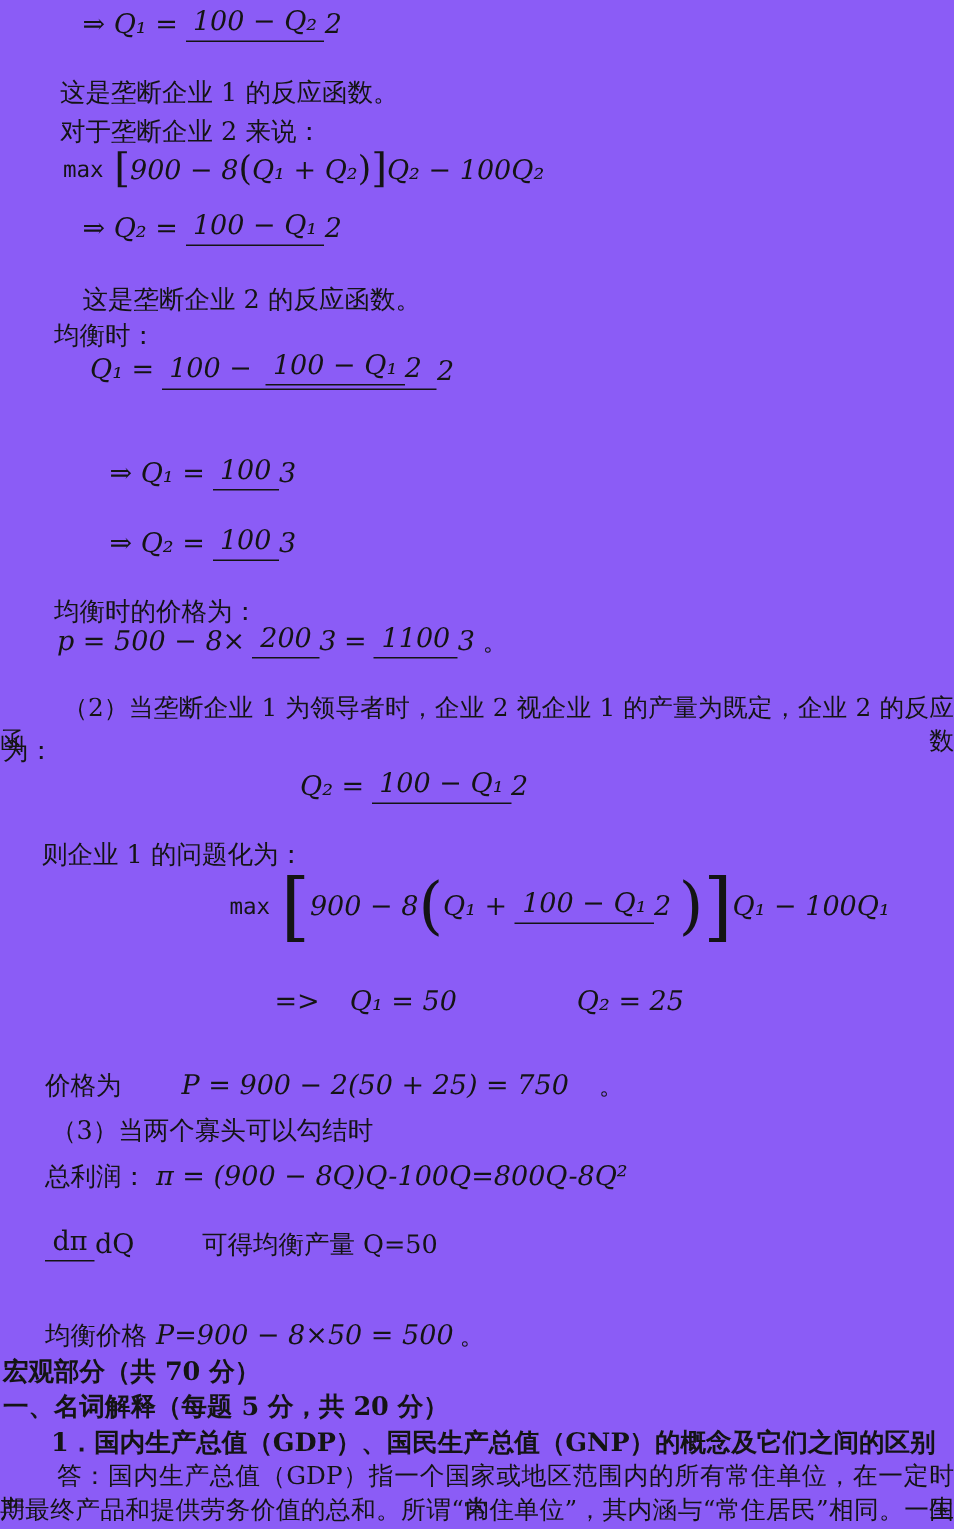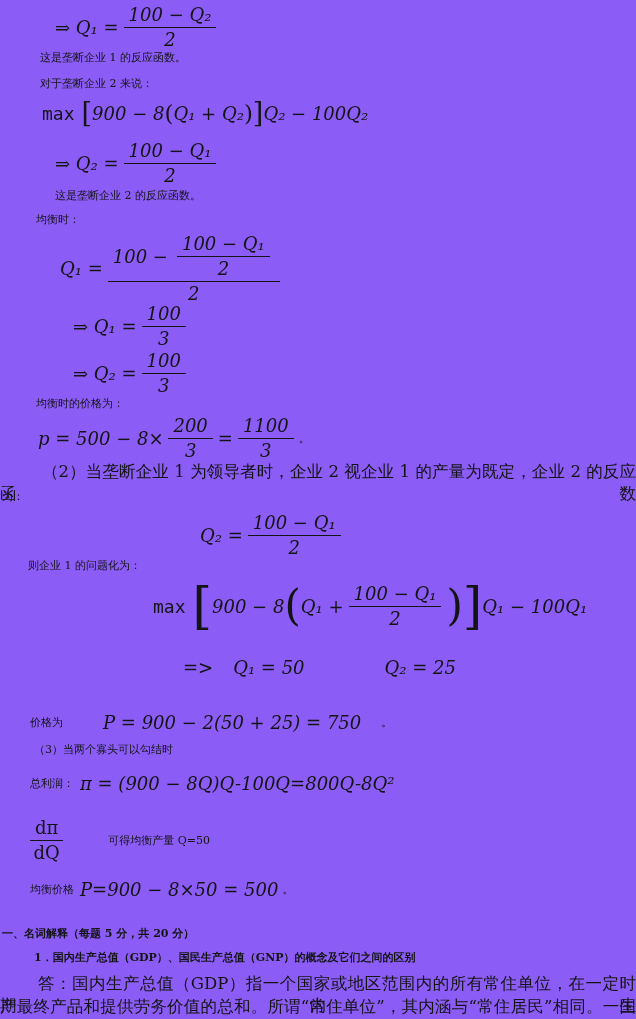--- a/index.html
+++ b/index.html
@@ -3,27 +3,27 @@
 <meta charset="utf-8">
 <style>
   * { margin:0; padding:0; box-sizing:border-box; }
   html,body { background:#ffffff; }
   .page {
     position:relative; width:636px; height:1019px;
     background:#8b5cf6; color:#141414; overflow:hidden;
     font-family:"DejaVu Serif","Liberation Serif",serif;
   }
   .line { position:absolute; white-space:nowrap; }
-  .cn  { font-family:"DejaVu Serif","Liberation Serif",serif; font-size:11px; font-style:normal; color:#141414; }
+  .cn  { font-family:"DejaVu Serif","Liberation Serif",serif; font-size:17px; font-style:normal; color:#141414; }
   .math{ font-family:"DejaVu Serif","Liberation Serif",serif; font-size:18px; font-style:italic; color:#141414; }
   .mrow{ display:flex; align-items:center; }
-  .frac{ display:inline-flex; flex-direction:column; align-items:center; margin:0 5px; font-style:italic; }
+  .frac{ display:inline-flex; flex-direction:row; align-items:center; margin:0 5px; font-style:italic; }
   .frac > .num{ display:flex; align-items:center; justify-content:center; gap:4px; padding:0 5px 2px; border-bottom:1.6px solid #141414; }
   .frac > .den{ padding-top:1px; }
-  .maxop{ font-family:"DejaVu Sans Mono","Liberation Mono",monospace; font-style:normal; font-size:18px; margin-right:7px; }
+  .maxop{ font-family:"DejaVu Sans Mono","Liberation Mono",monospace; font-style:normal; font-size:15px; margin-right:7px; }
   .bk  { font-style:normal; font-weight:400; line-height:0.85; }
   .bk-m{ font-size:27px; }  
   .bk-s{ font-size:23px; }  
   .bk-xl{ font-size:50px; } 
   .bk-l { font-size:42px; } 
   .bold{ font-weight:bold; }
   .just{ white-space:normal; width:636px; text-align:justify; text-align-last:justify; font-size:16.5px; }
   .gap-20{ margin-left:20px; } .gap-40{ margin-left:40px; } .gap-80{ margin-left:80px; }
 </style>
 </head>
@@ -163,19 +163,20 @@
     </span>
     <span class="cn gap-40">可得均衡产量 Q=50</span>
   </div>
 
   <div class="line mrow" style="left:30px; top:879px;">
     <span class="cn">均衡价格</span>
     <span class="math" style="margin-left:6px;">P=900 − 8×50 = 500</span>
     <span class="cn" style="margin-left:4px;">。</span>
   </div>
 
+  <div class="line cn bold" style="left:2px; top:903px;">宏观部分（共 70 分）</div>
   <div class="line cn bold" style="left:2px; top:926px;">一、名词解释（每题 5 分，共 20 分）</div>
   <div class="line cn bold" style="left:34px; top:950px;">1．国内生产总值（GDP）、国民生产总值（GNP）的概念及它们之间的区别</div>
 
   <div class="line cn just" style="left:0; top:973px; text-indent:38px;">答：国内生产总值（GDP）指一个国家或地区范围内的所有常住单位，在一定时期内生</div>
   <div class="line cn just" style="left:0; top:996px;">产最终产品和提供劳务价值的总和。所谓“常住单位”，其内涵与“常住居民”相同。一国</div>
 
 </div>
 
 </body></html>

